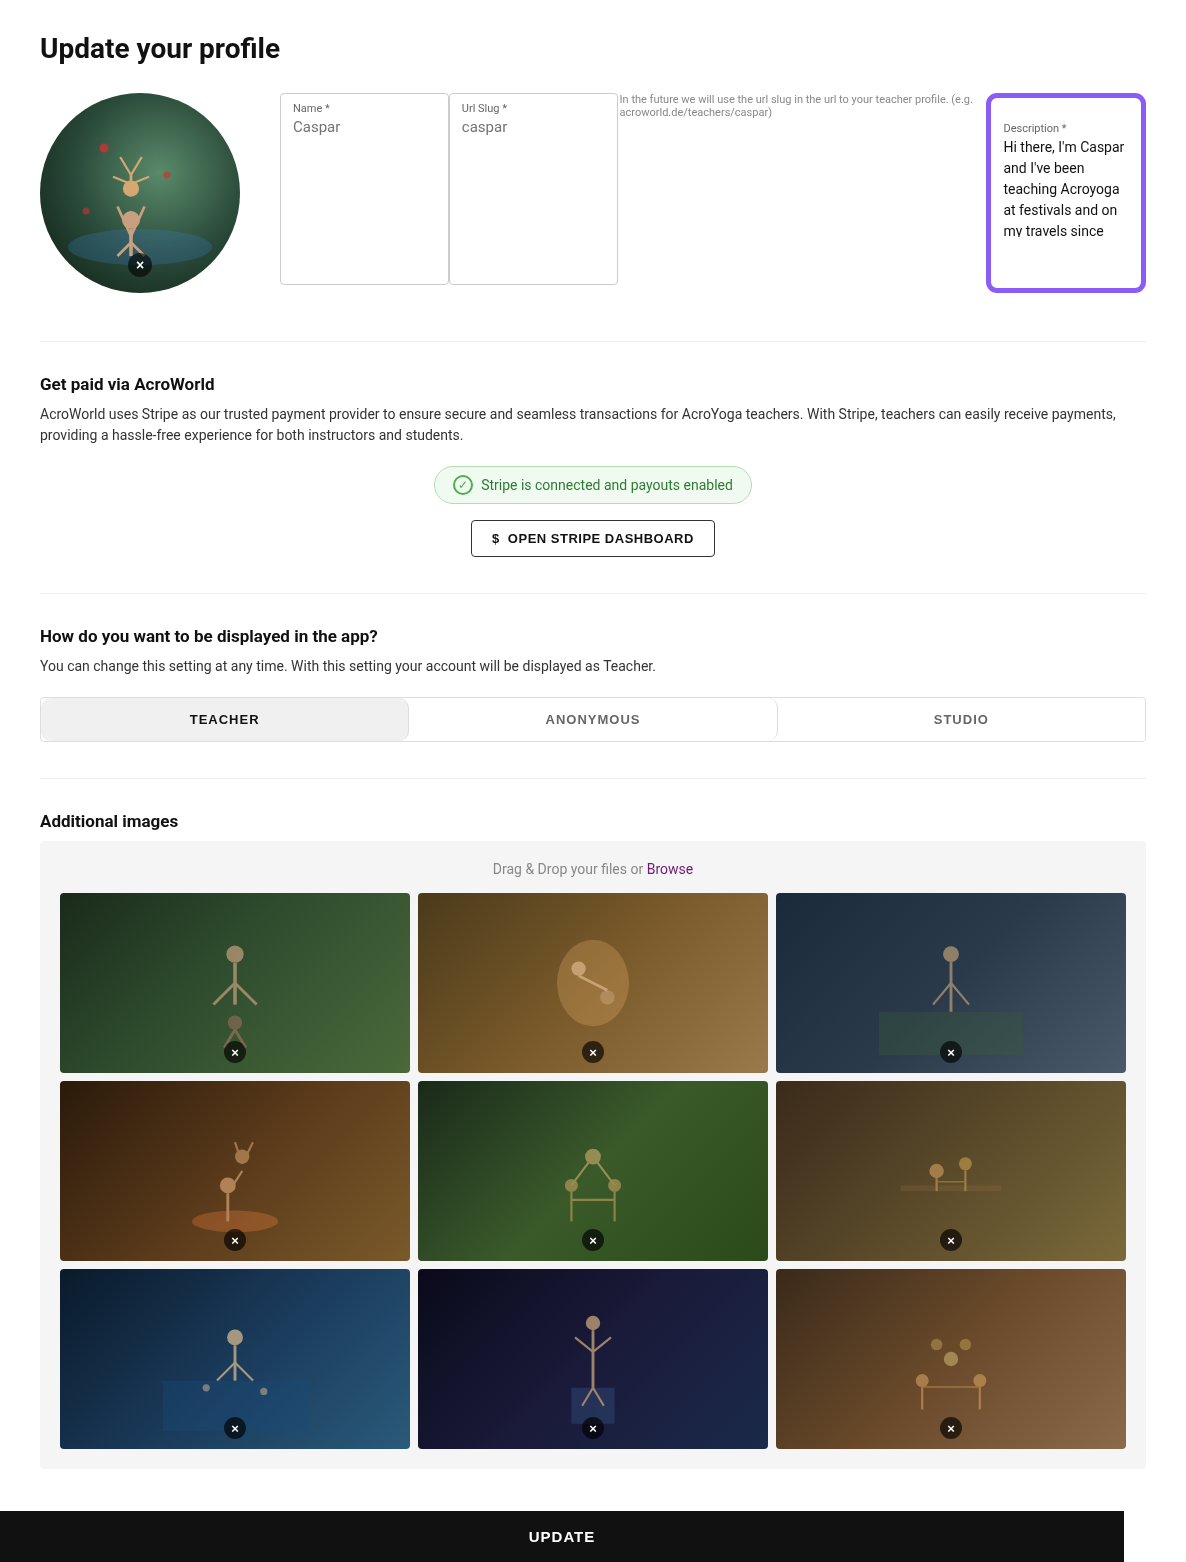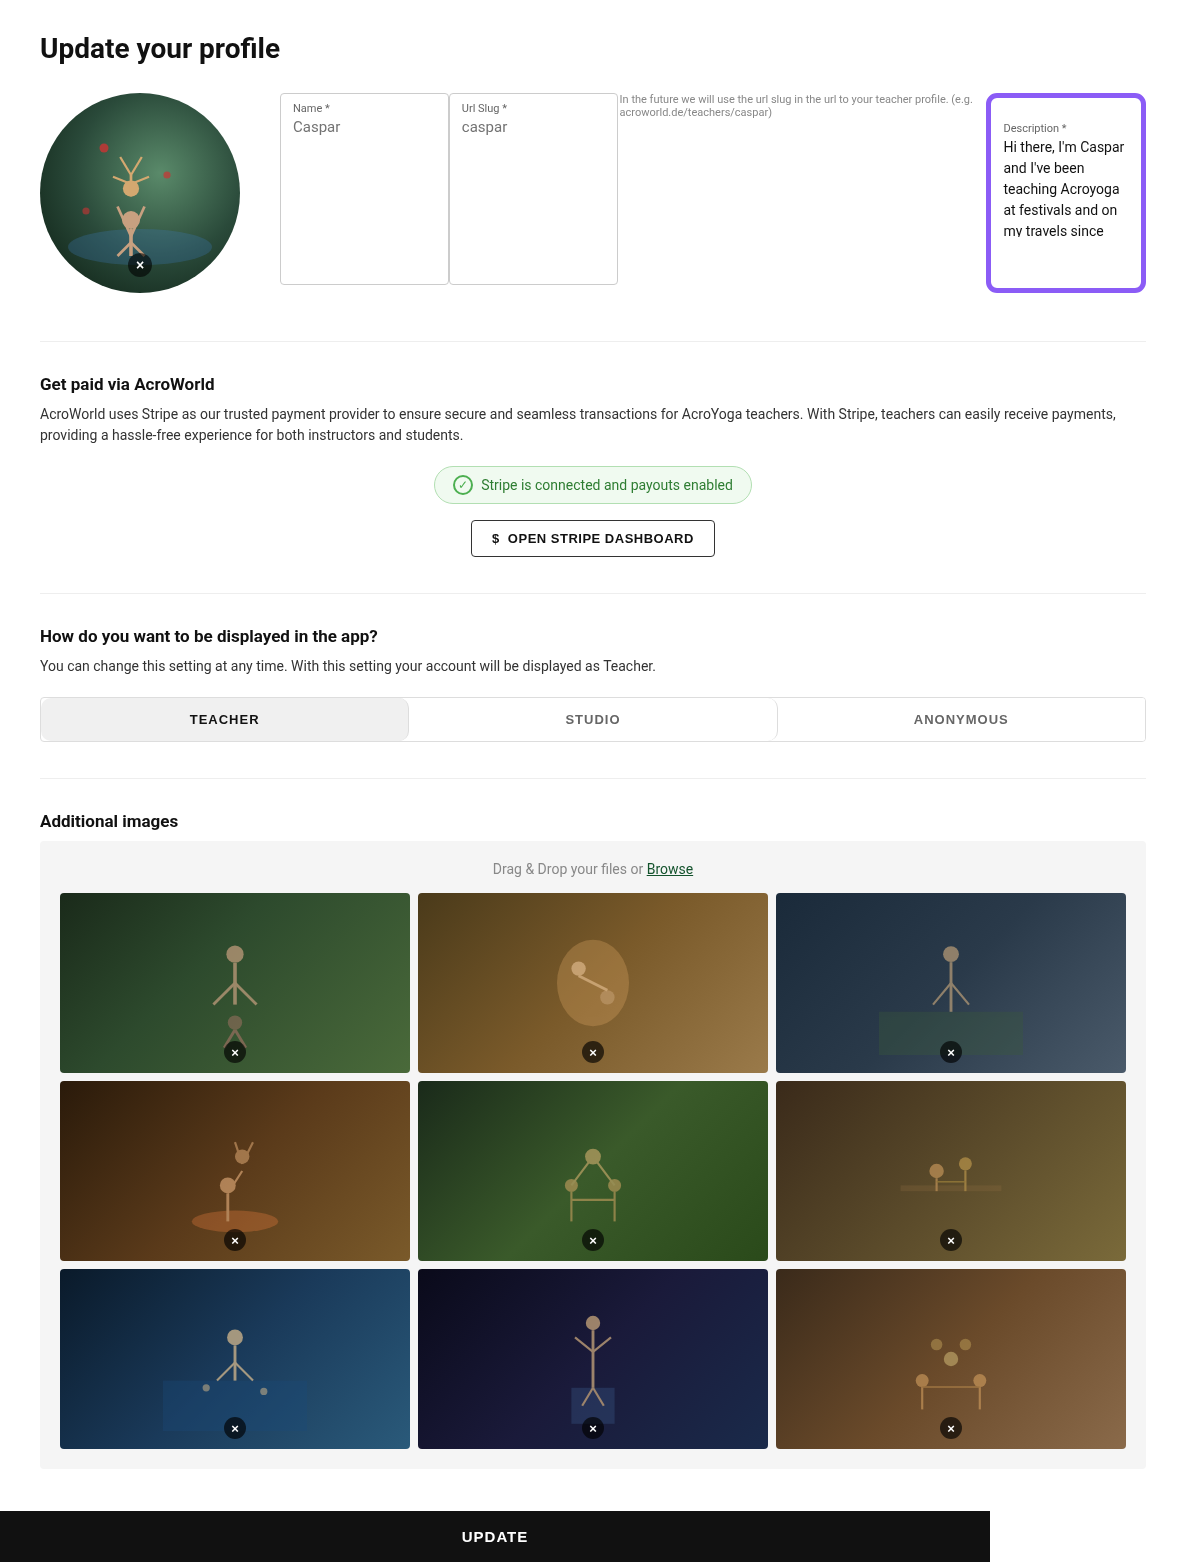--- a/index.html
+++ b/index.html
@@ -240,22 +240,21 @@
     }
 
     .dropzone-hint {
       text-align: center;
       font-size: 14px;
       color: #888;
       margin-bottom: 16px;
     }
 
     .browse-link {
-      color: #14532d;
-      text-decoration: underline;
+      color: #701a75;
       cursor: pointer;
     }
 
     .images-grid {
       display: grid;
       grid-template-columns: repeat(3, 1fr);
       gap: 8px;
     }
 
     .image-item {
@@ -297,21 +296,21 @@
       color: #fff;
       font-size: 13px;
       font-weight: bold;
     }
 
     
     .update-bar {
       position: fixed;
       bottom: 0;
       left: 0;
-      width: 990px;
+      width: 1124px;
       background: #111;
       padding: 16px;
       text-align: center;
       z-index: 100;
     }
 
     .update-btn {
       background: #111;
       color: #fff;
       border: none;
@@ -419,22 +418,22 @@
   </div>
 
   <div class="divider"></div>
 
   <div class="display-section">
     <h2 class="section-title">How do you want to be displayed in the app?</h2>
     <p class="section-desc">You can change this setting at any time. With this setting your account will be displayed as Teacher.</p>
 
     <div class="display-tabs">
       <button class="display-tab active">TEACHER</button>
+      <button class="display-tab">ANONYMOUS</button>
       <button class="display-tab">STUDIO</button>
-      <button class="display-tab">ANONYMOUS</button>
     </div>
   </div>
 
   <div class="divider"></div>
 
   <div class="images-section">
     <h2 class="section-title">Additional images</h2>
 
     <div class="dropzone">
       <div class="dropzone-hint">

